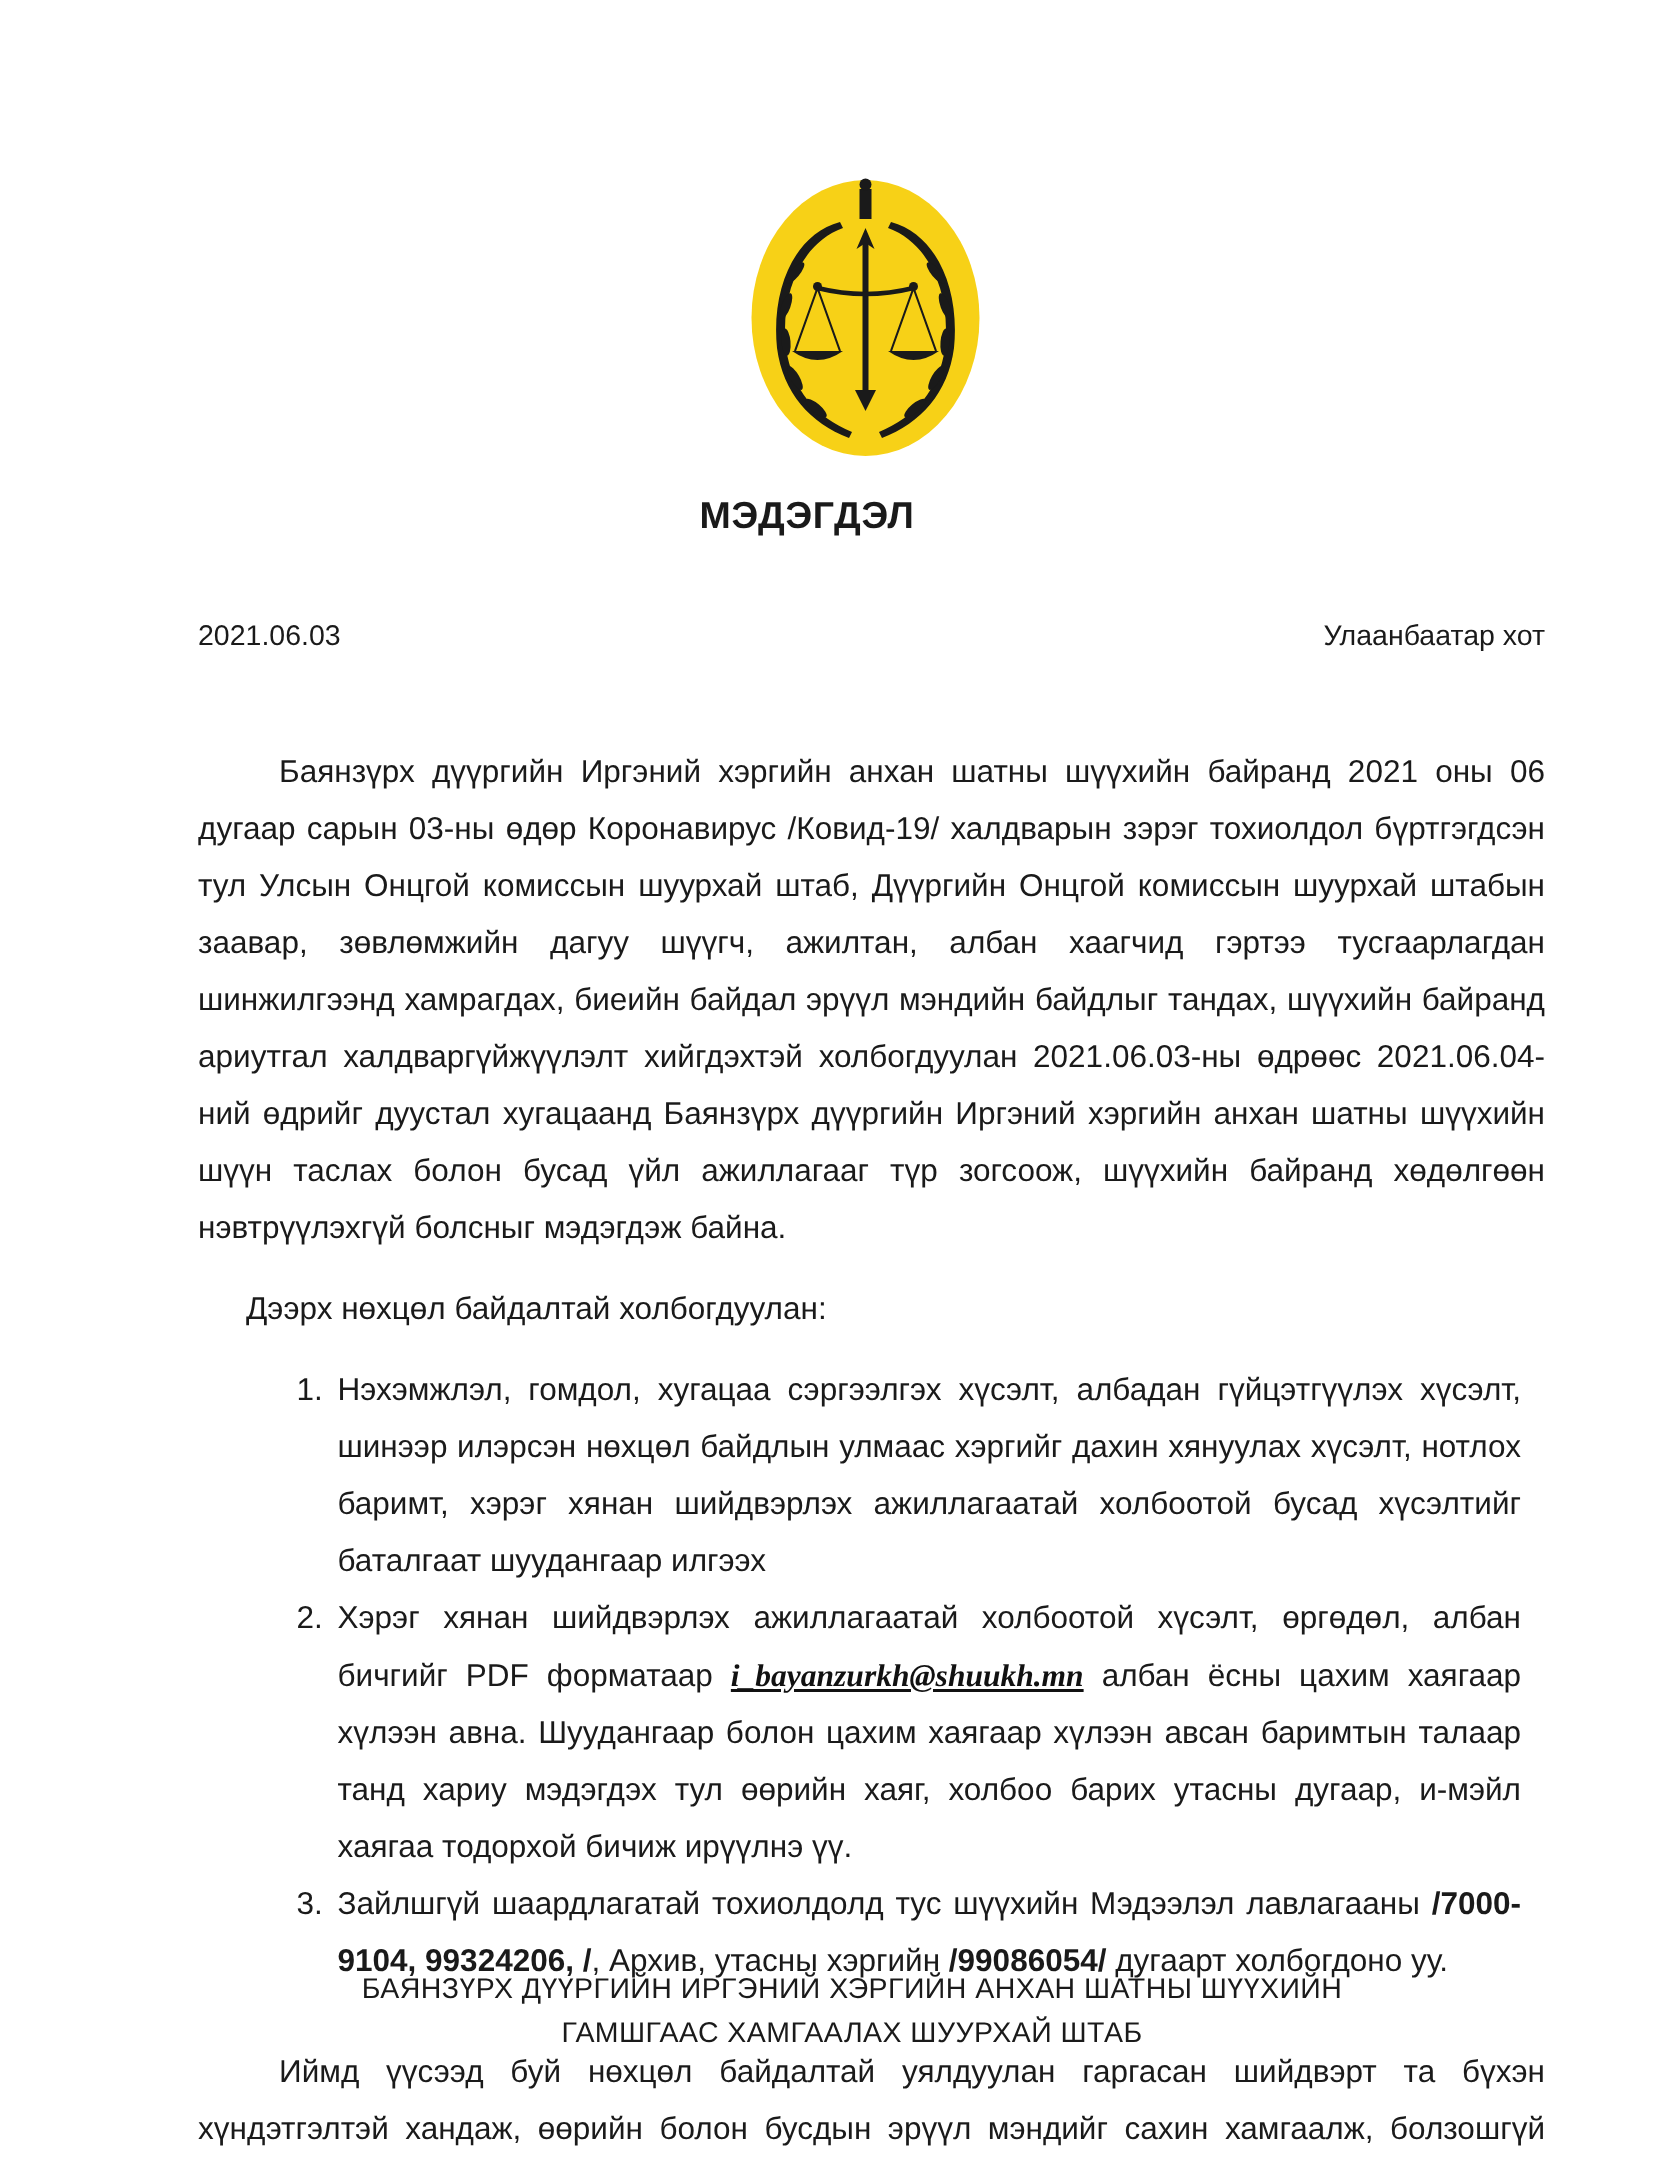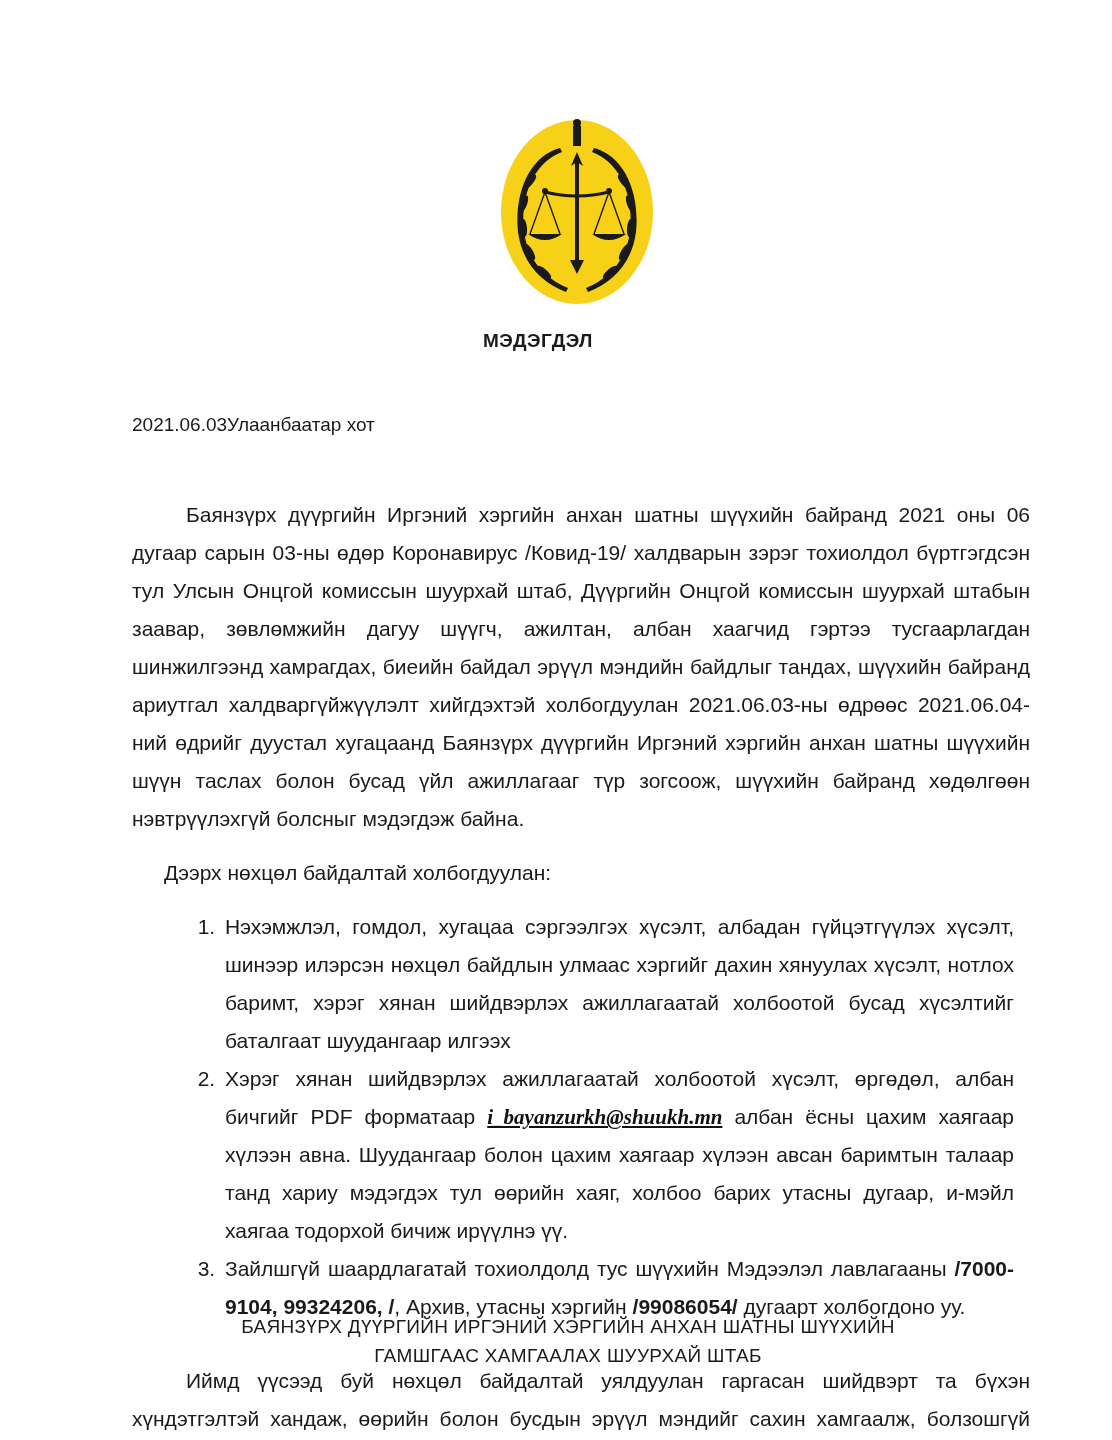--- a/index.html
+++ b/index.html
@@ -6,25 +6,25 @@
     body {
       width: 1112px; height: 1440px; position: relative; overflow: hidden;
       font-family: "Liberation Sans", sans-serif; color: #1a1a1a;
     }
     .emblem {
       position: absolute; left: 500px; top: 112px; width: 154px; height: 194px;
     }
     .emblem svg { width: 154px; height: 194px; display: block; }
     .title {
       position: absolute; top: 330px; left: 0; width: 1076px; text-align: center;
-      font-weight: bold; font-size: 19px; letter-spacing: 0.5px;
+      font-weight: bold; font-size: 25px; letter-spacing: 0.5px;
     }
     .meta-row {
       position: absolute; top: 414px; left: 132px; width: 898px;
-      display: flex; justify-content: flex-start; font-size: 19px;
+      display: flex; justify-content: space-between; font-size: 19px;
     }
     .body {
       position: absolute; top: 496px; left: 132px; width: 898px;
       font-size: 21px; line-height: 38px; text-align: justify;
     }
     .para { margin: 0; text-indent: 54px; }
     .lead { margin: 16px 0 14px 32px; }
     ol.list { margin: 16px; padding-left: 73px; }
     ol.list li { padding-left: 4px; }
     .email { font-weight: bold; font-style: italic; text-decoration: underline; color: #111; font-family: Liberation Serif, serif; }

